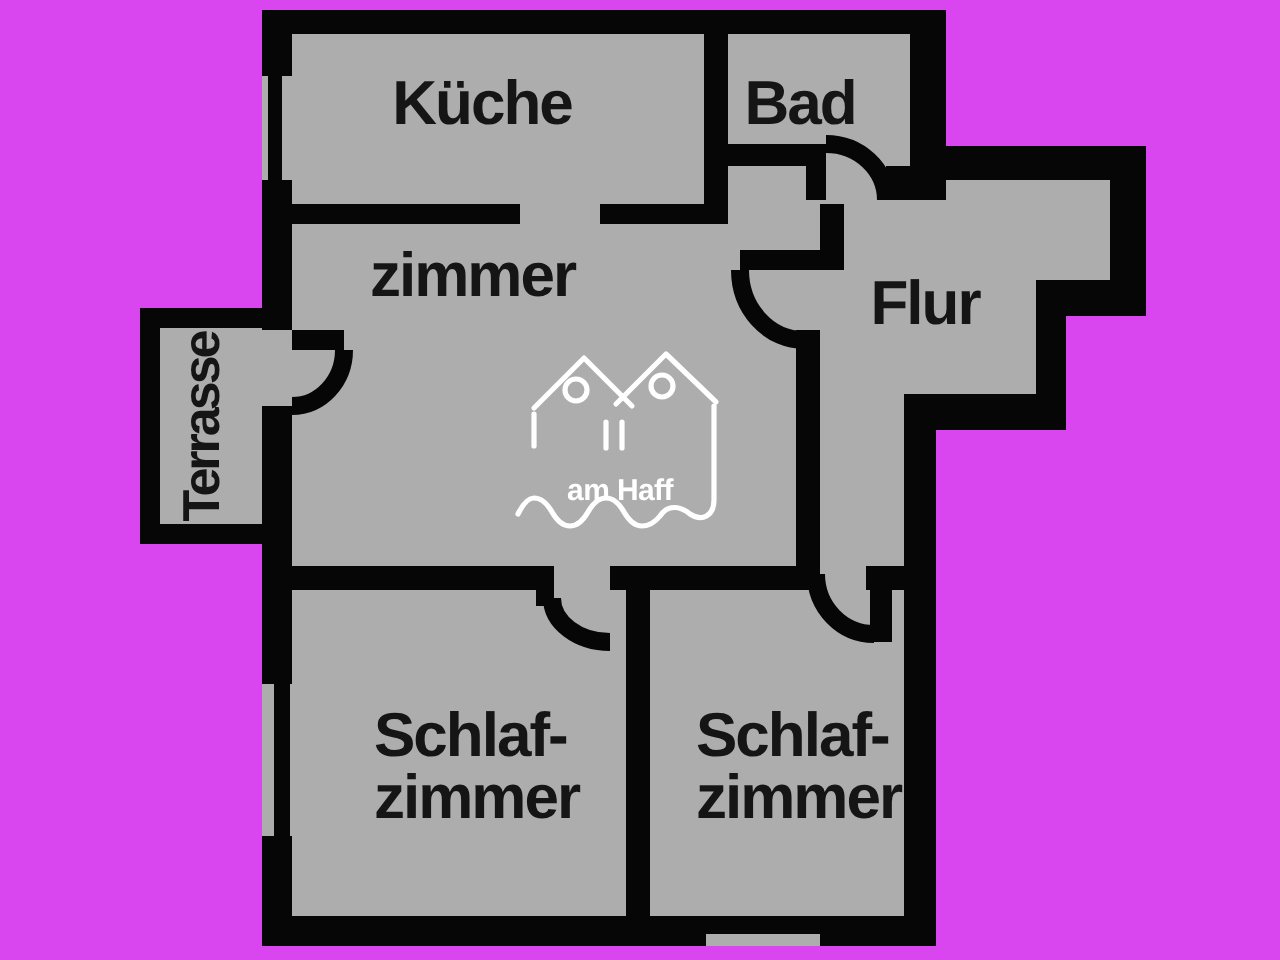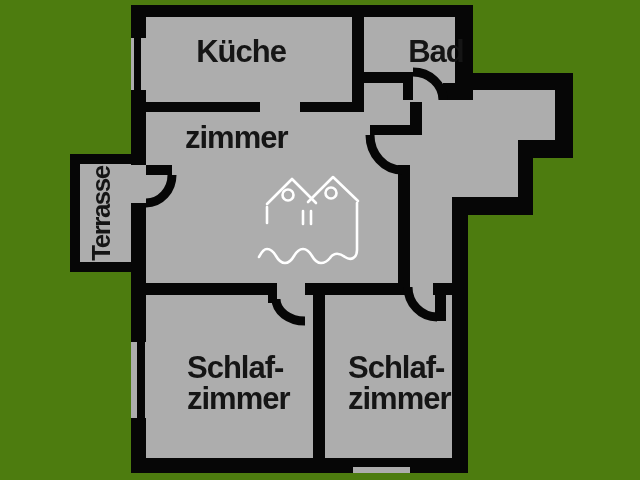--- a/index.html
+++ b/index.html
@@ -1,19 +1,19 @@
 <!DOCTYPE html>
 <html><head>
 <meta charset="utf-8">
 <style>
   html,body{margin:0;padding:0;background:#ffffff;}
   .stage{
     position:relative;
     width:640px;height:480px;
-    background:#4d7c0f;
+    background:#d946ef;
     font-family:"Liberation Sans","DejaVu Sans",sans-serif;
     overflow:hidden;
   }
   .stage svg{position:absolute;left:0;top:0;}
   .room-label{
     position:absolute;
     color:#151515;
     font-weight:700;
     font-size:31px;
     letter-spacing:-1px;
@@ -110,33 +110,35 @@
       <circle cx="288" cy="195" r="5.5"></circle>
       <path d="M 308 202 L 333 177 L 358 201"></path>
       <path d="M 311 211 L 311 224"></path>
       <circle cx="331" cy="193" r="5.5"></circle>
       <path d="M 357 203 L 357 250 C 357 258 351 261 345 257 C 340 253 334 252 330 258 Q 326 263 321 263 Q 316 263 312 256 Q 308 249 303 249 Q 298 249 294 256 Q 290 263 285 263 Q 280 263 276 256 Q 272 249 267 249 Q 263 249 259 257"></path>
     </g>
   </svg>
 
   <div class="room-label centered" style="left:151px;top:36px;width:180px;">Küche</div>
 
-  <div class="room-label centered" style="left:380px;top:36px;width:112px;">Bad</div>
+  <div class="room-label centered" style="left:344px;top:36px;width:112px;">Bad</div>
 
+  <div class="room-label centered" style="left:410px;top:136px;width:105px;">Flur</div>
 
   <div class="room-label" style="left:185px;top:122px;">
     <span style="display:block">zimmer</span>
   </div>
 
   <div class="room-label" style="left:187px;top:352px;">
     <span style="display:block">Schlaf-</span>
     <span style="display:block">zimmer</span>
   </div>
 
   <div class="room-label" style="left:348px;top:352px;">
     <span style="display:block">Schlaf-</span>
     <span style="display:block">zimmer</span>
   </div>
 
   <div class="terrasse-label">Terrasse</div>
 
+  <div class="wm-text wm-line2">am Haff</div>
 
 </div>
 
 </body></html>

